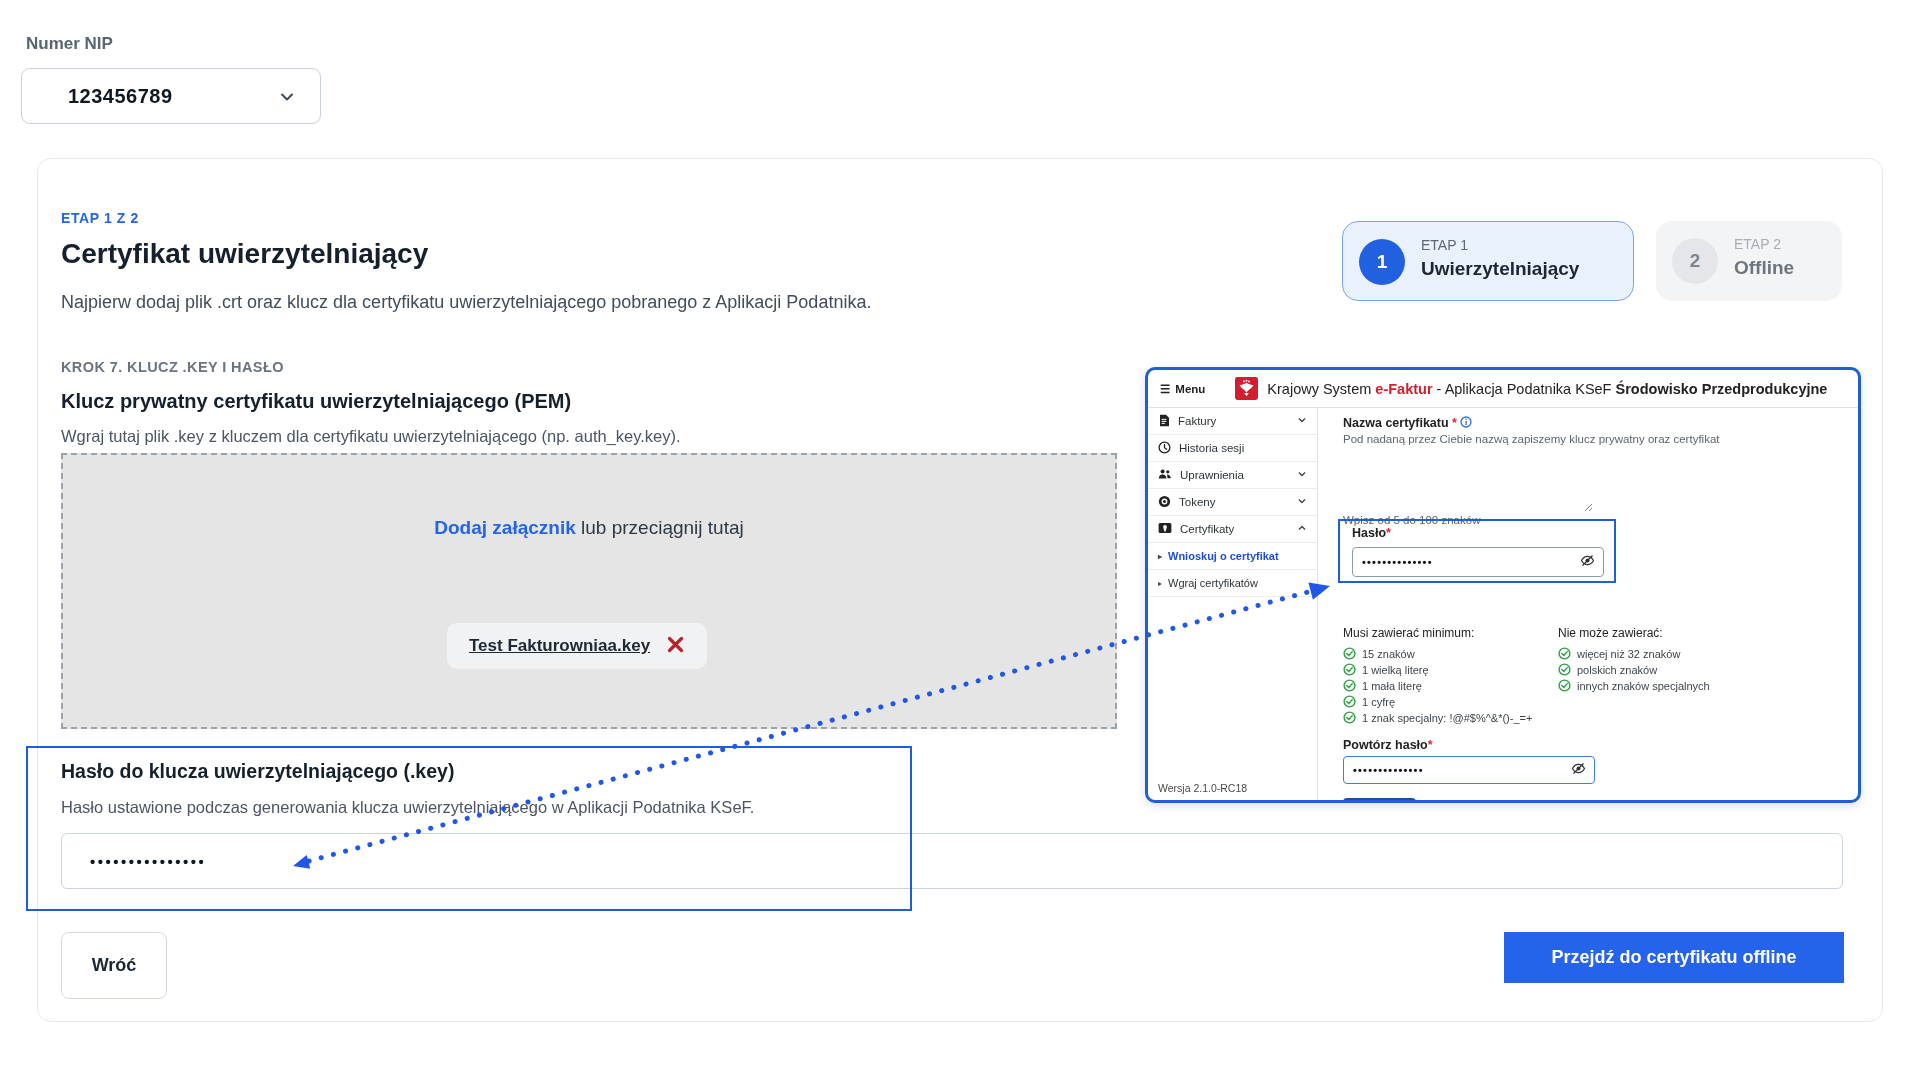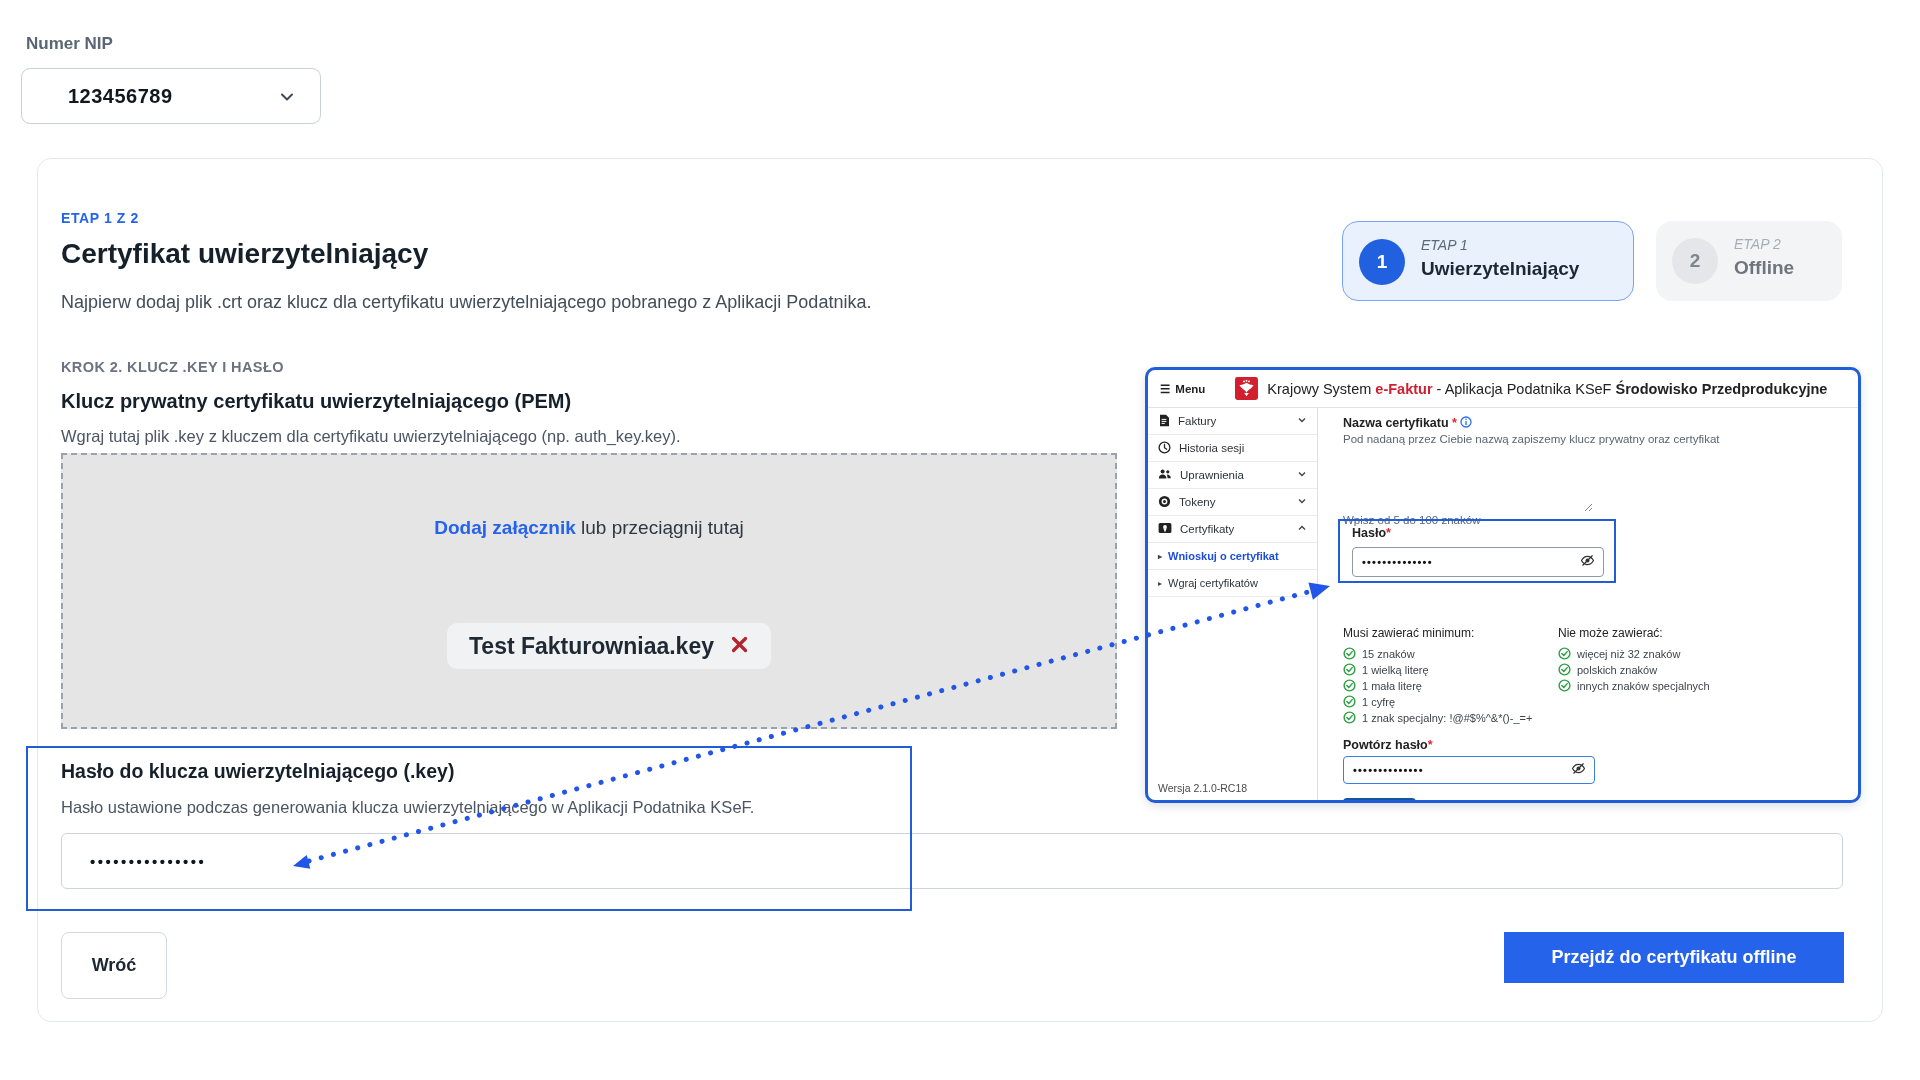--- a/index.html
+++ b/index.html
@@ -24,35 +24,35 @@
   .subtitle { left:61px; top:292px; font-size:18px; color:#414d59; }
 
   
   .step1 { left:1342px; top:221px; width:292px; height:80px; background:#e9f1fd;
     border:1.5px solid #79a4f2; border-radius:16px; }
   .step2 { left:1656px; top:221px; width:186px; height:80px; background:#f3f4f6; border-radius:16px; }
   .step-circle { position:absolute; left:16px; top:17px; width:46px; height:46px; border-radius:50%;
     display:flex; align-items:center; justify-content:center; font-size:19px; font-weight:bold; }
   .step1 .step-circle { background:#2160df; color:#fff; }
   .step2 .step-circle { background:#e4e6e9; color:#7c8590; }
-  .step-eyebrow { position:absolute; left:78px; top:15px; font-size:14px; color:#5c6876;font-style:italic; }
+  .step-eyebrow { position:absolute; left:78px; top:15px; font-size:14px; color:#5c6876; }
   .step-label { position:absolute; left:78px; top:36px; font-size:19px; font-weight:bold; color:#1d2733; }
   .step2 .step-eyebrow { color:#a6adb5; }
   .step2 .step-label { color:#6d757e; }
 
   .krok { left:61px; top:359px; font-size:14.5px; font-weight:bold; color:#6b7280; letter-spacing:.4px; }
   .key-title { left:61px; top:390px; font-size:20px; font-weight:bold; color:#15202b; }
   .key-hint { left:61px; top:427px; font-size:16.5px; color:#4b5563; }
 
   .dropzone { left:61px; top:453px; width:1056px; height:276px; border:2px dashed #99a2ad; background:#e5e5e5; }
   .dz-text { position:absolute; left:0; top:62px; width:100%; text-align:center; font-size:19px; color:#2d3844; }
   .dz-link { color:#2563eb; font-weight:bold; cursor:pointer; }
   .chip { position:absolute; left:384px; top:168px; height:46px; padding:0 22px; background:#f0f2f4;
     border-radius:10px; display:flex; align-items:center; gap:16px; }
-  .chip-name { font-size:23px; font-weight:bold; color:#1f2933; }
+  .chip-name { font-size:17px; font-weight:bold; color:#1f2933;text-decoration:underline; }
 
   
   .annot1 { left:26px; top:746px; width:886px; height:165px; border:2.5px solid #1f5ed6; z-index:5; pointer-events:none; }
   .pwd-title { left:61px; top:760px; font-size:19.5px; font-weight:bold; color:#15202b; }
   .pwd-hint { left:61px; top:798px; font-size:16.5px; color:#4b5563; }
   .pwd-input { left:61px; top:833px; width:1782px; height:56px; border:1.5px solid #ccd4dd; border-radius:6px;
     background:#fff; display:flex; align-items:center; }
   .pwd-dots { margin-left:28px; font-size:15px; font-weight:bold; letter-spacing:2.5px; color:#10181f; }
 
   .btn-back { left:61px; top:932px; width:106px; height:67px; background:#fff; border:1.5px solid #d3d9e0;
@@ -129,21 +129,21 @@
   <div class="step-circle">1</div>
   <div class="step-eyebrow">ETAP 1</div>
   <div class="step-label">Uwierzytelniający</div>
 </div>
 <div class="abs step2">
   <div class="step-circle">2</div>
   <div class="step-eyebrow">ETAP 2</div>
   <div class="step-label">Offline</div>
 </div>
 
-<div class="abs krok">KROK 2. KLUCZ .KEY I HASŁO</div>
+<div class="abs krok">KROK 7. KLUCZ .KEY I HASŁO</div>
 <div class="abs key-title">Klucz prywatny certyfikatu uwierzytelniającego (PEM)</div>
 <div class="abs key-hint">Wgraj tutaj plik .key z kluczem dla certyfikatu uwierzytelniającego (np. auth_key.key).</div>
 
 <div class="abs dropzone">
   <div class="dz-text">
     <span class="dz-link">Dodaj załącznik</span><span> lub przeciągnij tutaj</span>
   </div>
   <div class="chip">
     <span class="chip-name">Test Fakturowniaa.key</span>
     <span style="cursor:pointer">

